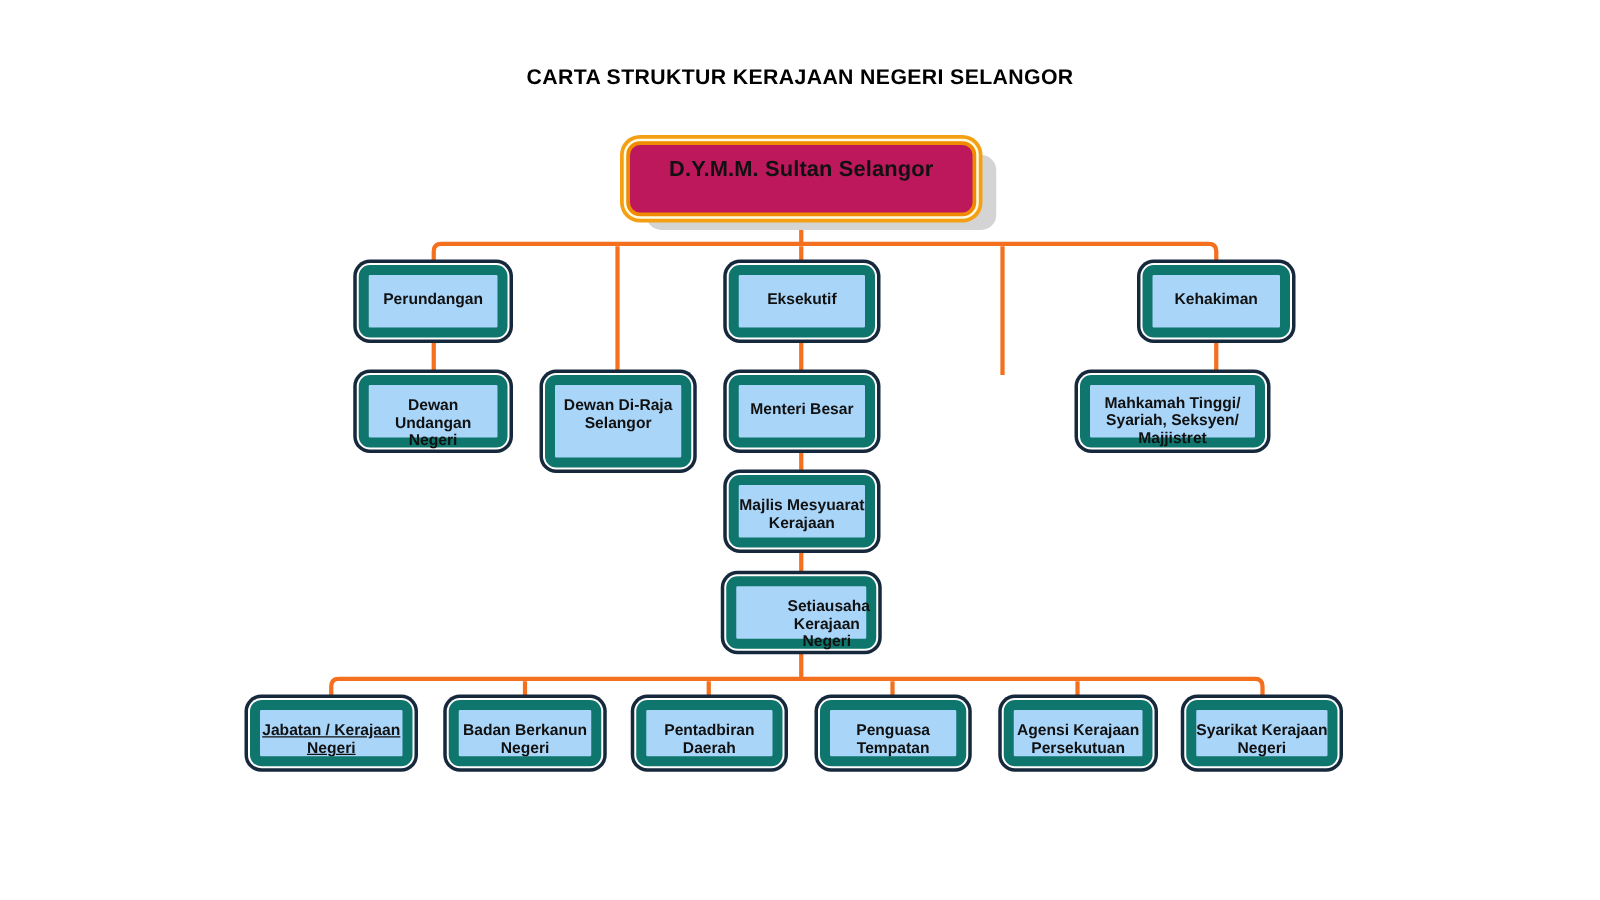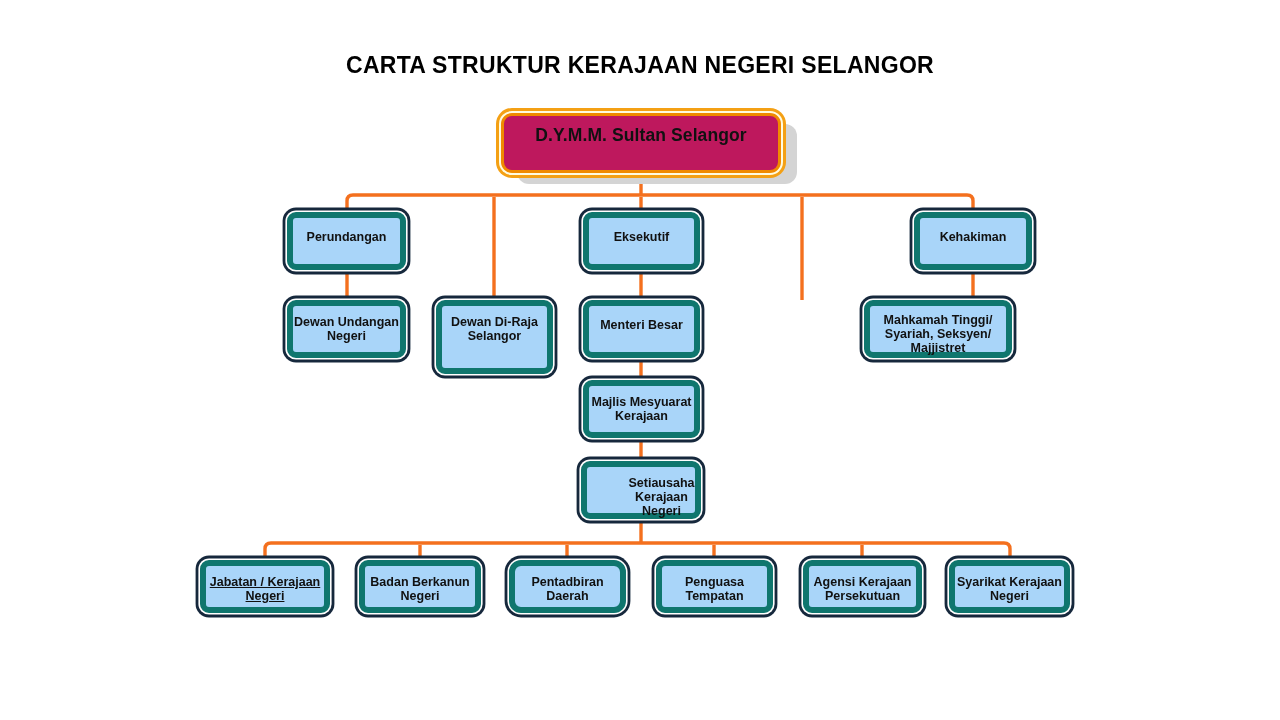--- a/index.html
+++ b/index.html
@@ -16,21 +16,21 @@
     height: 720px;
     background: #ffffff;
     overflow: hidden;
   }
   #chart-title {
     position: absolute;
     left: 0;
     top: 52px;
     width: 1280px;
     text-align: center;
-    font-size: 23px;
+    font-size: 17px;
     font-weight: bold;
     letter-spacing: 0.3px;
     color: #000000;
     font-family: "Liberation Sans", sans-serif;
   }
   #connector-layer {
     position: absolute;
     left: 0;
     top: 0;
     width: 1280px;
@@ -42,21 +42,21 @@
     display: flex;
     justify-content: center;
     font-weight: bold;
     color: #111111;
     text-align: center;
     line-height: 1.12;
   }
   
   .node-blue {
     background: #a9d5f9;
-    border: 6px solid #0f766e;
+    border: 8px solid #0f766e;
     border-radius: 9px;
     box-shadow:
       0 0 0 1.6px #ffffff,
       0 0 0 4.4px #16283c;
     padding-top: 9px;
     font-size: 12.5px;
   }
   .node-blue.single-line {
     padding-top: 12px;
   }
@@ -177,21 +177,21 @@
   <div class="node node-blue" style="left:200px; top:560px; width:130px; height:53px;text-decoration:underline;">
     <span class="node-label">Jabatan / Kerajaan
 Negeri</span>
   </div>
 
   <div class="node node-blue" style="left:359px; top:560px; width:122px; height:53px;">
     <span class="node-label">Badan Berkanun
 Negeri</span>
   </div>
 
-  <div class="node node-blue" style="left:509px; top:560px; width:117px; height:53px;border-radius:12px;">
+  <div class="node node-blue" style="left:509px; top:560px; width:117px; height:53px;">
     <span class="node-label">Pentadbiran
 Daerah</span>
   </div>
 
   <div class="node node-blue" style="left:656px; top:560px; width:117px; height:53px;">
     <span class="node-label">Penguasa
 Tempatan</span>
   </div>
 
   <div class="node node-blue" style="left:803px; top:560px; width:119px; height:53px;">

